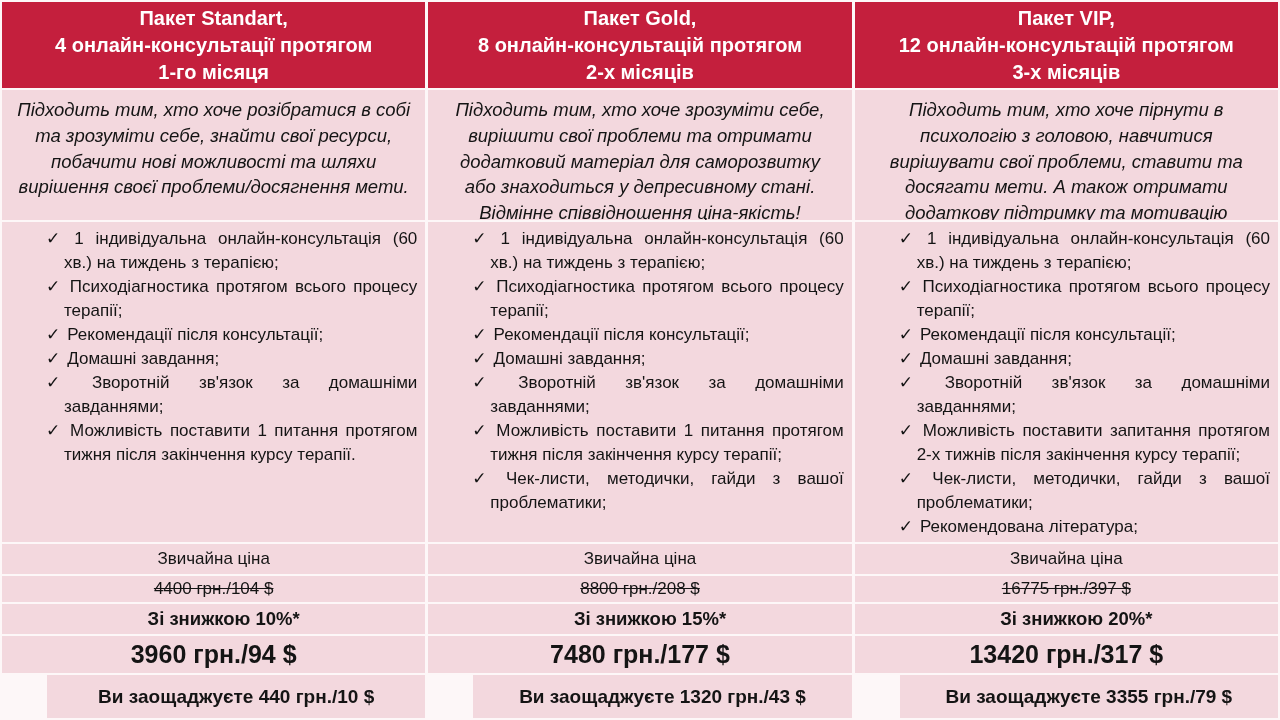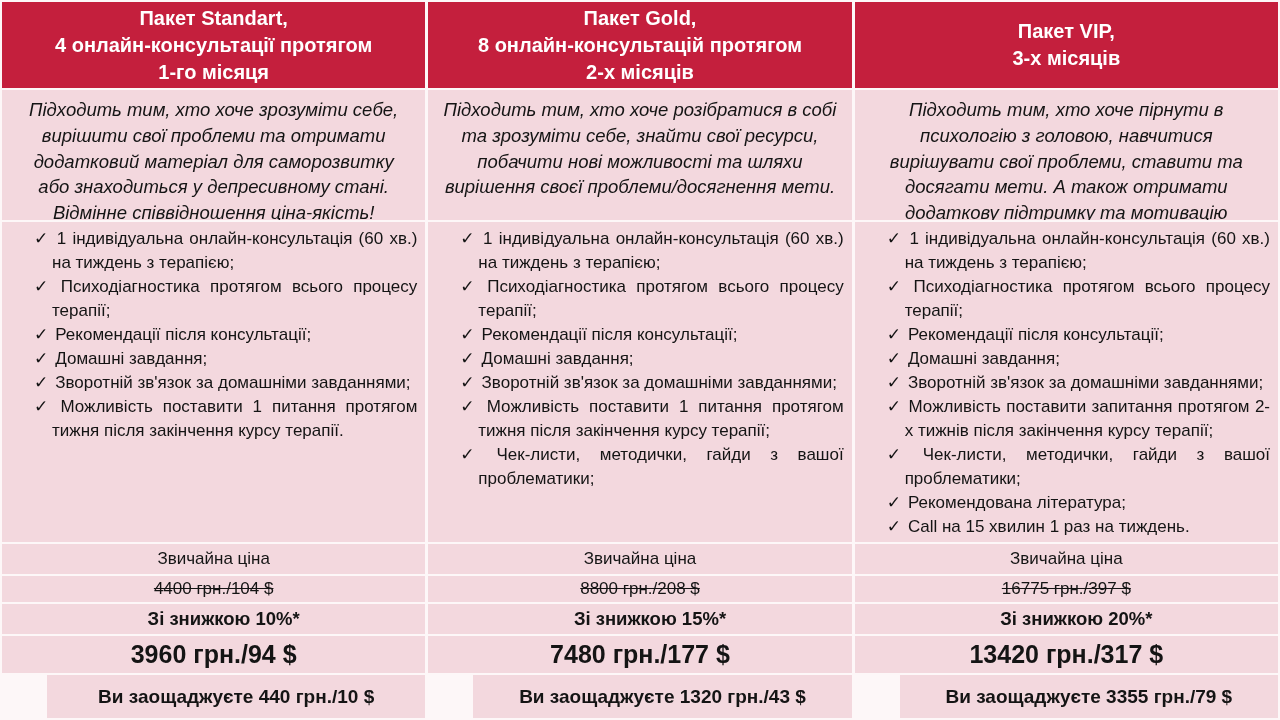--- a/index.html
+++ b/index.html
@@ -38,21 +38,21 @@
     font-size: 18.5px;
     line-height: 25.8px;
     text-align: center;
     padding: 7px 14px 0 14px;
     box-sizing: border-box;
   }
 
   .feat {
     font-size: 17px;
     line-height: 24px;
-    padding: 5px 8px 0 0;
+    padding: 5px 8px 0 12px;
     box-sizing: border-box;
   }
   .chk {
     text-align: justify;
     padding-left: 50px;
     text-indent: -18px;
   }
   .mark { padding-right: 7px; }
 
   .center-row {
@@ -76,28 +76,29 @@
     <span>4 онлайн-консультації протягом</span>
     <span>1-го місяця</span>
   </div>
   <div class="cell hdr">
     <span>Пакет Gold,</span>
     <span>8 онлайн-консультацій протягом</span>
     <span>2-х місяців</span>
   </div>
   <div class="cell hdr">
     <span>Пакет VIP,</span>
+    <span>12 онлайн-консультацій протягом</span>
     <span>3-х місяців</span>
   </div>
 
   <div class="cell desc">
-    <span>Підходить тим, хто хоче зрозуміти себе, вирішити свої проблеми та отримати додатковий матеріал для саморозвитку або знаходиться у депресивному стані. Відмінне співвідношення ціна-якість!</span>
+    <span>Підходить тим, хто хоче розібратися в собі та зрозуміти себе, знайти свої ресурси, побачити нові можливості та шляхи вирішення своєї проблеми/досягнення мети.</span>
   </div>
   <div class="cell desc">
-    <span>Підходить тим, хто хоче розібратися в собі та зрозуміти себе, знайти свої ресурси, побачити нові можливості та шляхи вирішення своєї проблеми/досягнення мети.</span>
+    <span>Підходить тим, хто хоче зрозуміти себе, вирішити свої проблеми та отримати додатковий матеріал для саморозвитку або знаходиться у депресивному стані. Відмінне співвідношення ціна-якість!</span>
   </div>
   <div class="cell desc">
     <span>Підходить тим, хто хоче пірнути в психологію з головою, навчитися вирішувати свої проблеми, ставити та досягати мети. А також отримати додаткову підтримку та мотивацію психолога/коуча.</span>
   </div>
 
   <div class="cell feat">
     <div class="chk"><span class="mark">✓</span><span>1 індивідуальна онлайн-консультація (60 хв.) на тиждень з терапією;</span></div>
     <div class="chk"><span class="mark">✓</span><span>Психодіагностика протягом всього процесу терапії;</span></div>
     <div class="chk"><span class="mark">✓</span><span>Рекомендації після консультації;</span></div>
     <div class="chk"><span class="mark">✓</span><span>Домашні завдання;</span></div>

